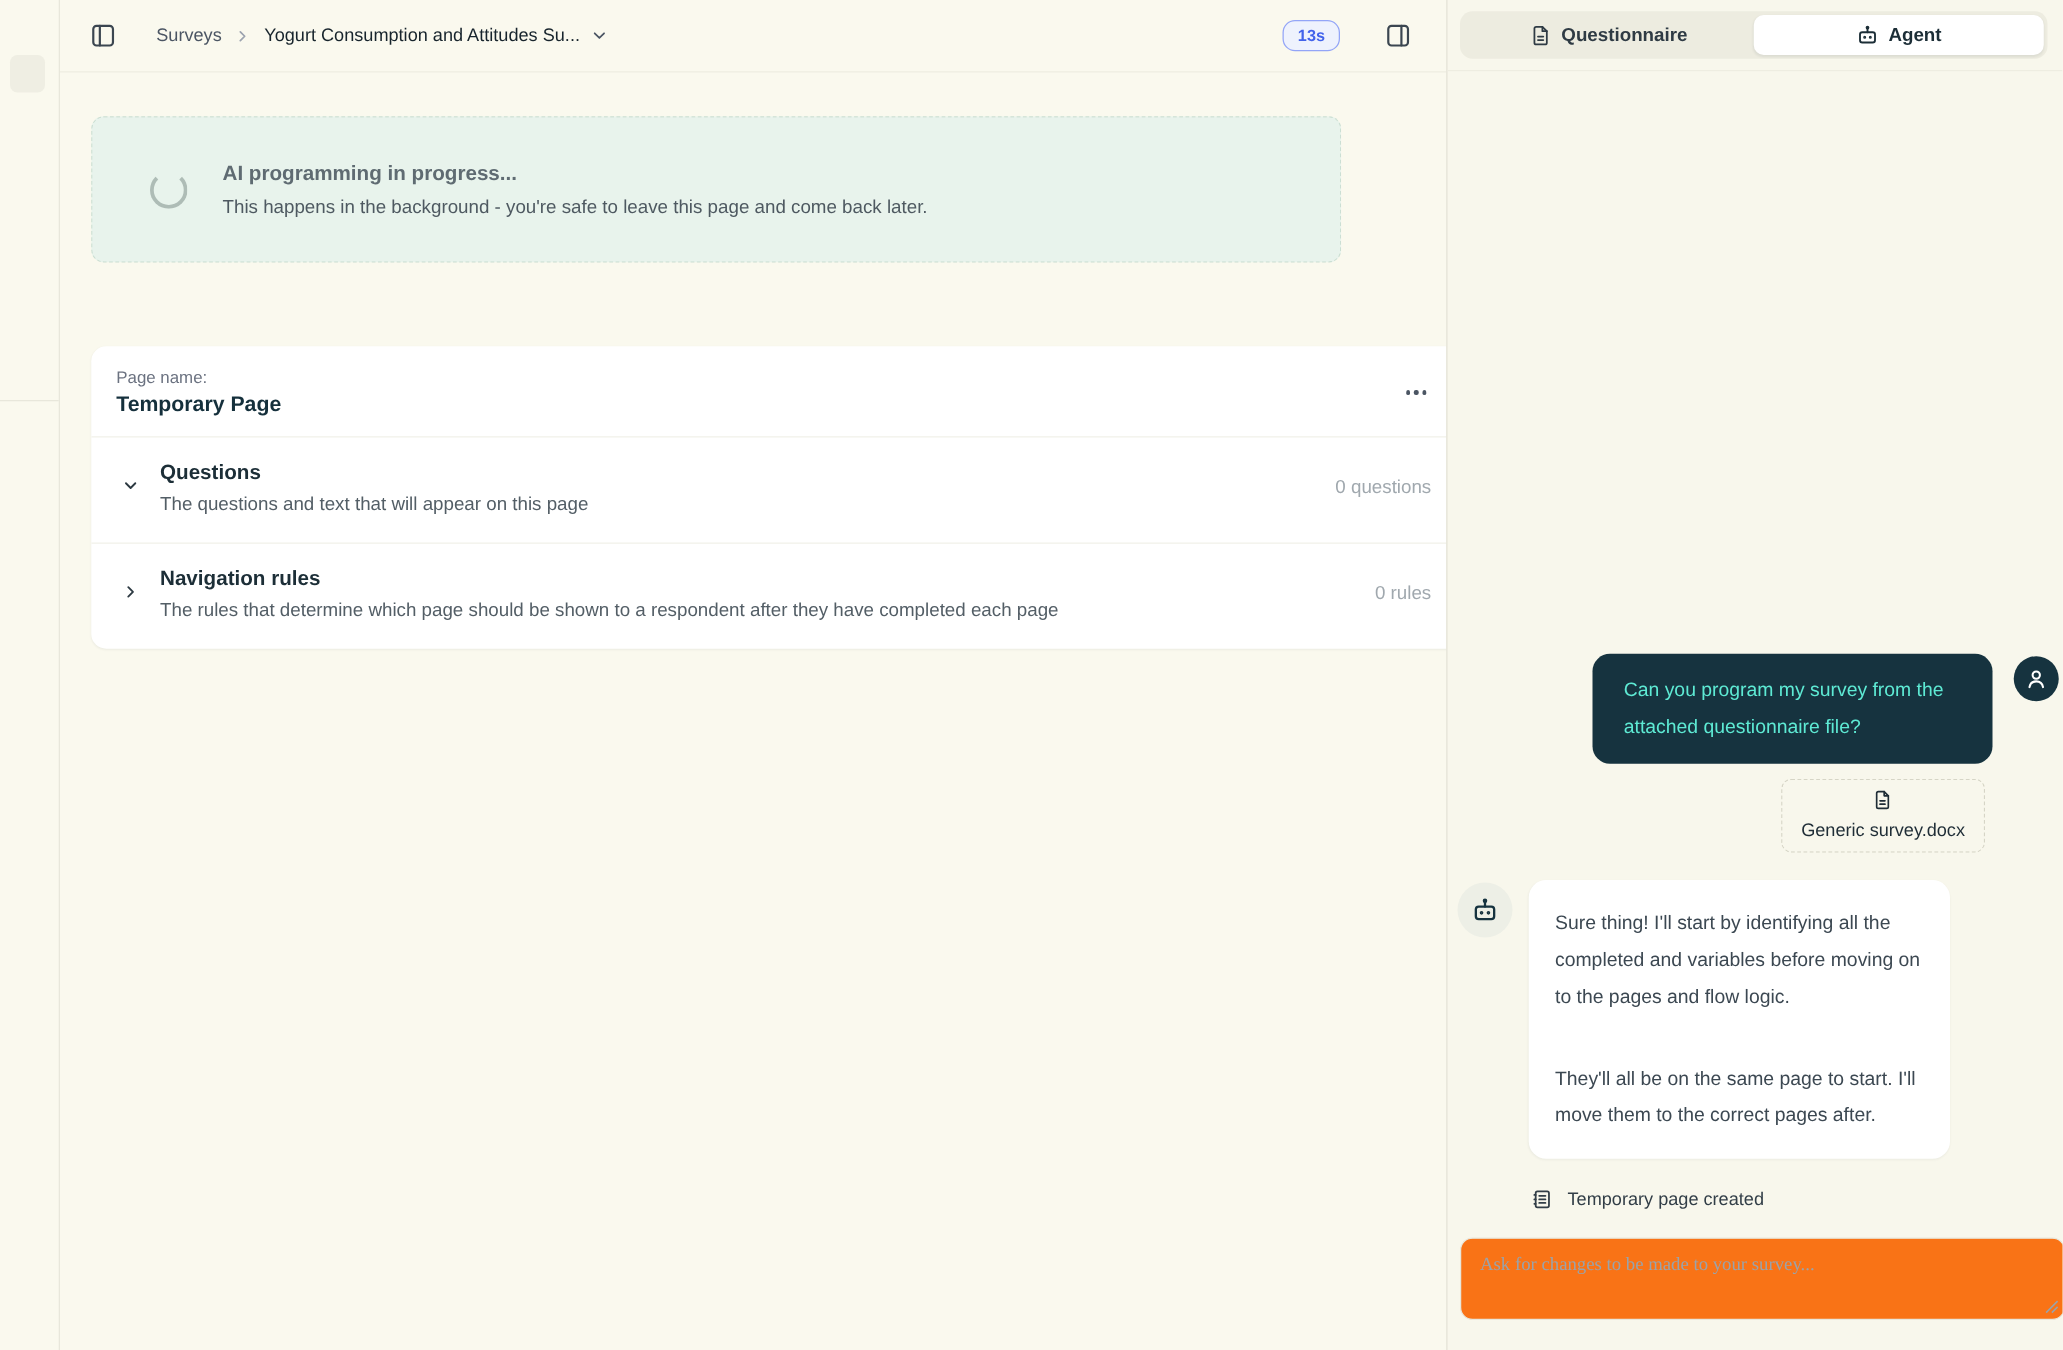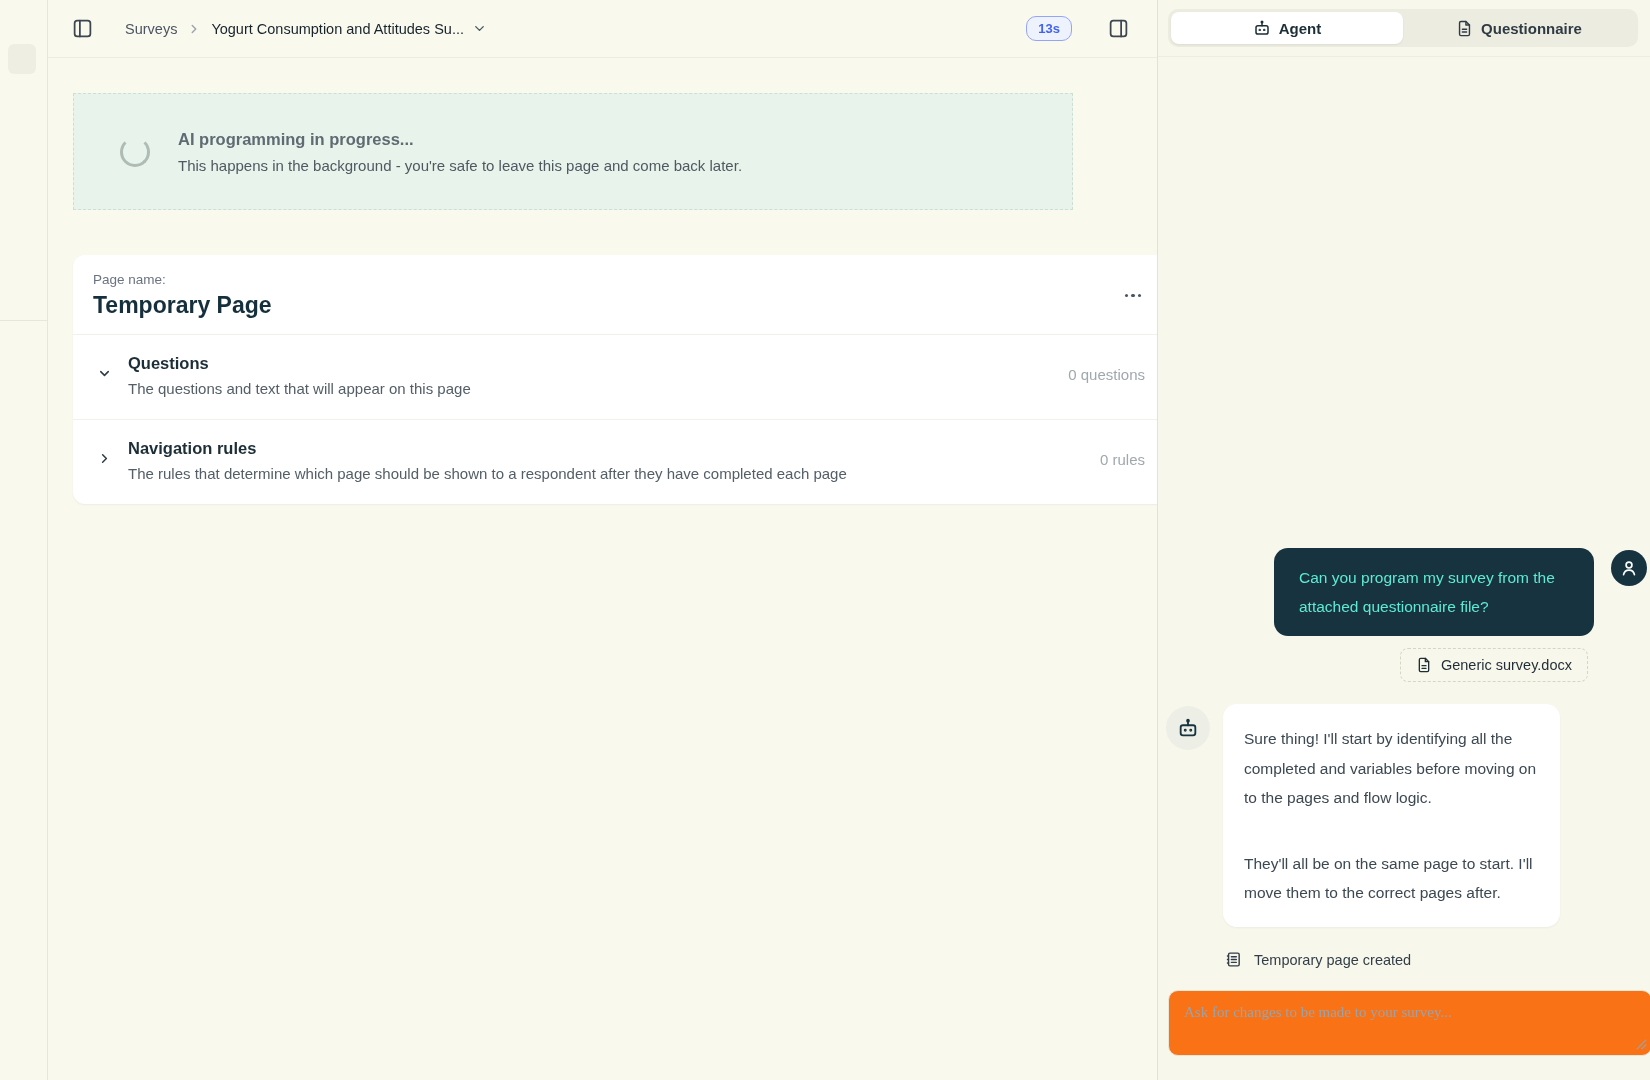--- a/index.html
+++ b/index.html
@@ -35,39 +35,39 @@
   .spacer { flex:1 1 auto; }
   .timer-badge {
     font-size:13px; font-weight:bold; color:#4263eb; background:#eef2fd;
     border:1.5px solid #93a5f7; border-radius:10px; padding:5px 11px; line-height:1;
   }
   .panel-toggle-right { margin-left:22px; margin-right:8px; }
   .main-body { padding:35px 0 0 25px; }
   
   .banner {
     width:1000px; height:117px; background:#e8f3ec;
-    border:1.5px dashed #cbdfd3; border-radius:0;
-    display:flex; align-items:center; padding:0 24px; gap:28px; margin-bottom:45px;
+    border:1.5px dashed #cbdfd3; border-radius:10px;
+    display:flex; align-items:center; padding:0 24px; gap:28px; margin-bottom:67px;
   }
   .spinner {
     width:30px; height:30px; border-radius:50%; flex:0 0 30px; margin-left:22px;
     border:3px solid #aebcb6; border-top-color:transparent;
     animation:spin 1.1s linear infinite;
   }
   @keyframes spin { to { transform:rotate(360deg); } }
   .banner-title { font-size:16.5px; font-weight:600; color:#5f6b72; margin-bottom:8px; }
   .banner-sub { font-size:15px; color:#4e5961; }
   
   .page-card {
     width:1096px; background:#ffffff; border-radius:12px;
     box-shadow:0 1px 2px rgba(20,40,50,0.06); overflow:hidden;
   }
   .card-head { display:flex; align-items:center; padding:17px 24px 15px 20px; }
   .page-label { font-size:13.5px; color:#6b7280; margin-bottom:5px; }
-  .page-name { font-size:23px; font-weight:bold; color:#15303c; }
+  .page-name { font-size:17px; font-weight:bold; color:#15303c; }
   .dots { display:flex; gap:3px; align-items:center; }
   .dots i { width:3.5px; height:3.5px; border-radius:50%; background:#4b5563; display:block; }
   .card-divider { height:1px; background:#f1f1e9; margin:0; }
   .section-row { display:flex; align-items:flex-start; padding:19px 24px 22px 12px; cursor:pointer; }
   .chev-btn { background:none; border:none; cursor:pointer; color:#2d3a42; padding:6px;
     margin:6px 10px 0 6px; display:flex; }
   .sec-title { font-size:16.5px; font-weight:bold; color:#1c2e37; margin-bottom:7px; }
   .sec-desc { font-size:15px; color:#535e66; }
   .sec-count { margin-left:auto; font-size:15px; color:#a0a8ae; padding-top:12px; white-space:nowrap; }
   .new-q-wrap { padding:8px 0 24px 20px; }
@@ -96,21 +96,21 @@
   .msg-row.user { justify-content:flex-end; gap:17px; padding-right:3px; margin-bottom:12px; }
   .bubble { border-radius:14px; font-size:15.5px; line-height:1.88; }
   .bubble.user { background:#16333f; color:#5eead4; padding:15px 25px; max-width:320px; }
   .avatar { border-radius:50%; display:flex; align-items:center; justify-content:center; flex:0 0 auto; }
   .avatar.user { width:36px; height:36px; background:#16333f; margin-top:2px; }
   .avatar.agent { width:44px; height:44px; background:#edefe6; color:#16333f; margin:2px 0 0 8px; }
   .attach-row { display:flex; justify-content:flex-end; padding-right:62px; margin-bottom:22px; }
   .attach-chip {
     display:inline-flex; align-items:center; gap:9px; border:1.5px dashed #d6d5c6;
     background:transparent; border-radius:8px; padding:8px 15px; font-size:14.5px;
-    color:#1f2d36; font-family:inherit; cursor:pointer;
+    color:#1f2d36; font-family:inherit; cursor:pointer;flex-direction:column;
   }
   .msg-row.agent { gap:13px; margin-bottom:24px; padding-right:90px; }
   .bubble.agent { background:#ffffff; color:#3c4852; padding:20px 21px;
     box-shadow:0 1px 2px rgba(20,40,50,0.05); }
   .bubble.agent p + p { margin-top:37px; }
   .status-row { display:flex; align-items:center; gap:12px; padding-left:67px;
     font-size:14.5px; color:#323e47; }
   .composer { flex:0 0 90px; display:flex; align-items:flex-start; gap:9px; padding:0 2px 0 10px; }
   .input-wrap { position:relative; flex:0 0 433px; }
   .composer textarea {
@@ -231,42 +231,42 @@
         </div>
         <div class="sec-count">0 rules</div>
       </div>
     </section>
   </div>
 </main>
 
 <aside class="right-panel">
   <div class="panel-header">
     <div class="segmented">
+      <button class="seg-tab">
+        <span>
+          <svg width="17" height="17" viewBox="0 0 24 24" fill="none" stroke="#2f3b44" stroke-width="2" stroke-linecap="round" stroke-linejoin="round">
+              <path d="M14 2H7a2 2 0 0 0-2 2v16a2 2 0 0 0 2 2h10a2 2 0 0 0 2-2V7z"></path>
+              <polyline points="14 2 14 7 19 7"></polyline>
+              <line x1="9" y1="13" x2="15" y2="13"></line>
+              <line x1="9" y1="17" x2="15" y2="17"></line>
+            </svg>
+        </span>
+        <span>Questionnaire</span>
+      </button>
       <button class="seg-tab active">
         <span>
           <svg width="18" height="18" viewBox="0 0 24 24" fill="none" stroke="#1c2e37" stroke-width="2" stroke-linecap="round" stroke-linejoin="round">
               <rect x="4" y="9" width="16" height="11" rx="2.5"></rect>
               <path d="M12 9V5"></path>
               <circle cx="12" cy="4" r="1"></circle>
               <circle cx="9" cy="14.5" r="0.6" fill="#1c2e37"></circle>
               <circle cx="15" cy="14.5" r="0.6" fill="#1c2e37"></circle>
             </svg>
         </span>
         <span>Agent</span>
-      </button>
-      <button class="seg-tab">
-        <span>
-          <svg width="17" height="17" viewBox="0 0 24 24" fill="none" stroke="#2f3b44" stroke-width="2" stroke-linecap="round" stroke-linejoin="round">
-              <path d="M14 2H7a2 2 0 0 0-2 2v16a2 2 0 0 0 2 2h10a2 2 0 0 0 2-2V7z"></path>
-              <polyline points="14 2 14 7 19 7"></polyline>
-              <line x1="9" y1="13" x2="15" y2="13"></line>
-              <line x1="9" y1="17" x2="15" y2="17"></line>
-            </svg>
-        </span>
-        <span>Questionnaire</span>
       </button>
     </div>
   </div>
 
   <div class="chat">
     <div class="msg-row user">
       <div class="bubble user">Can you program my survey from the attached questionnaire file?</div>
       <div class="avatar user">
         <span>
           <svg width="20" height="20" viewBox="0 0 24 24" fill="none" stroke="#ffffff" stroke-width="2" stroke-linecap="round" stroke-linejoin="round">

